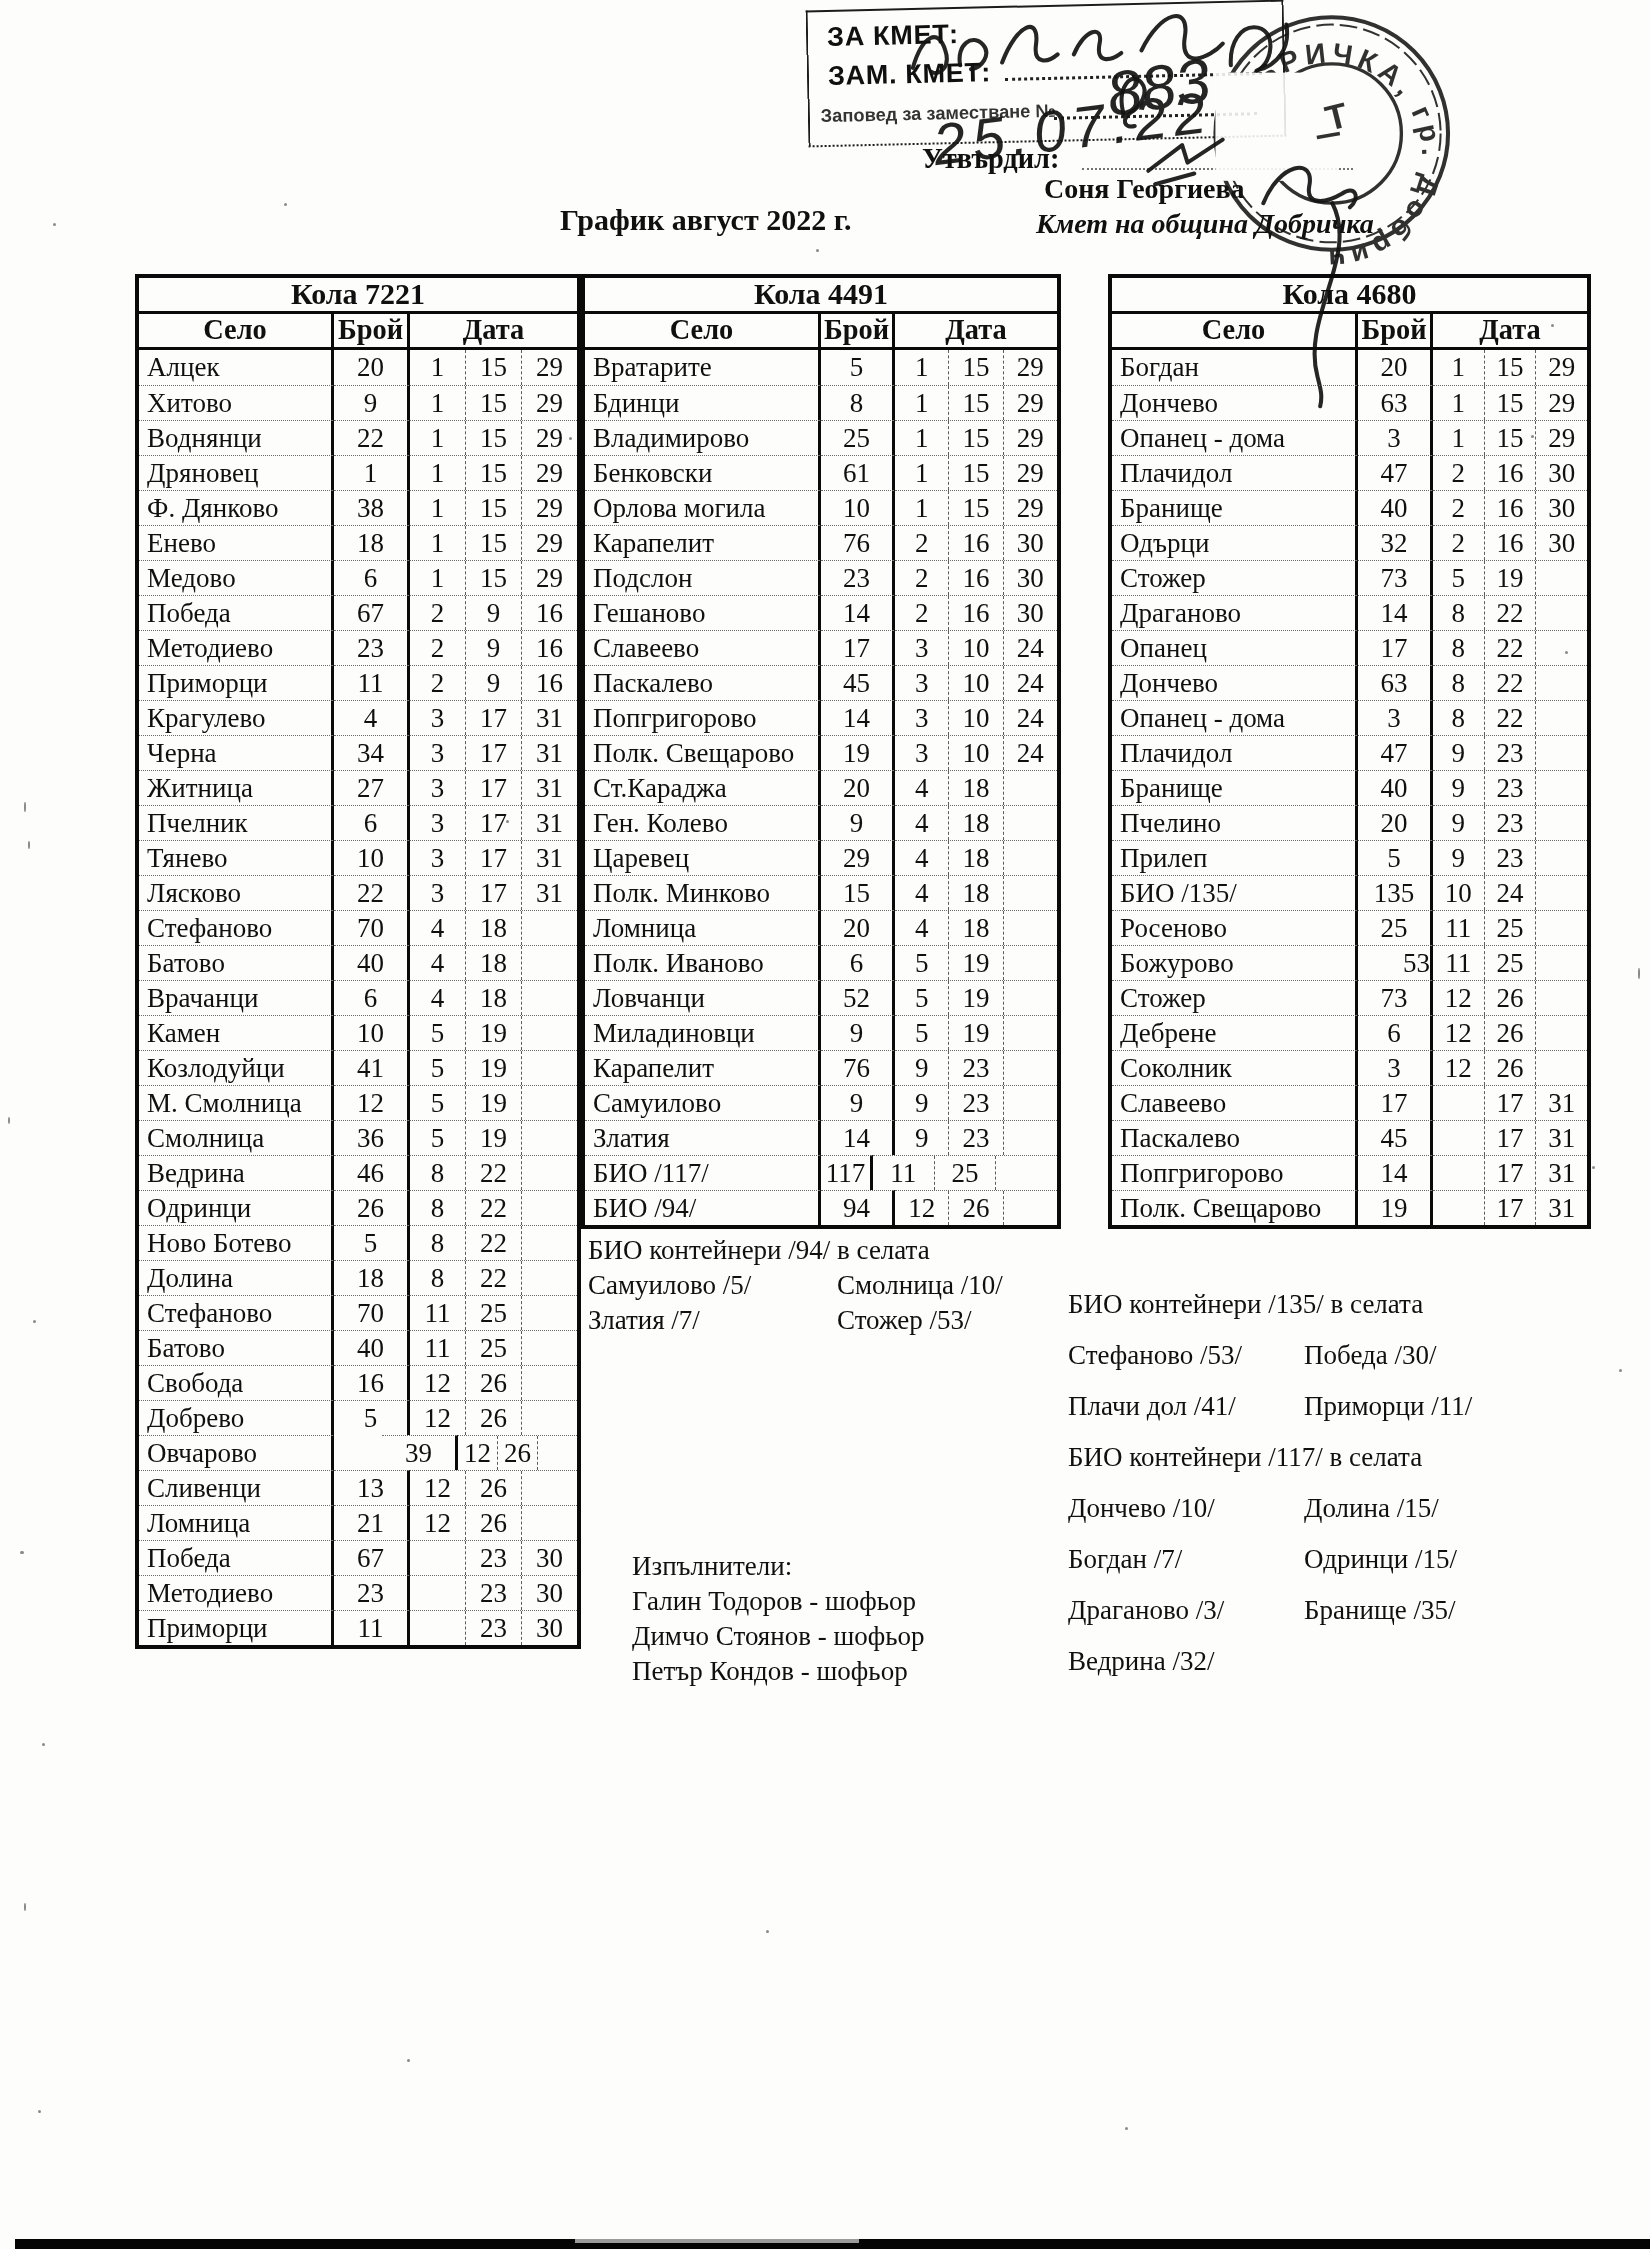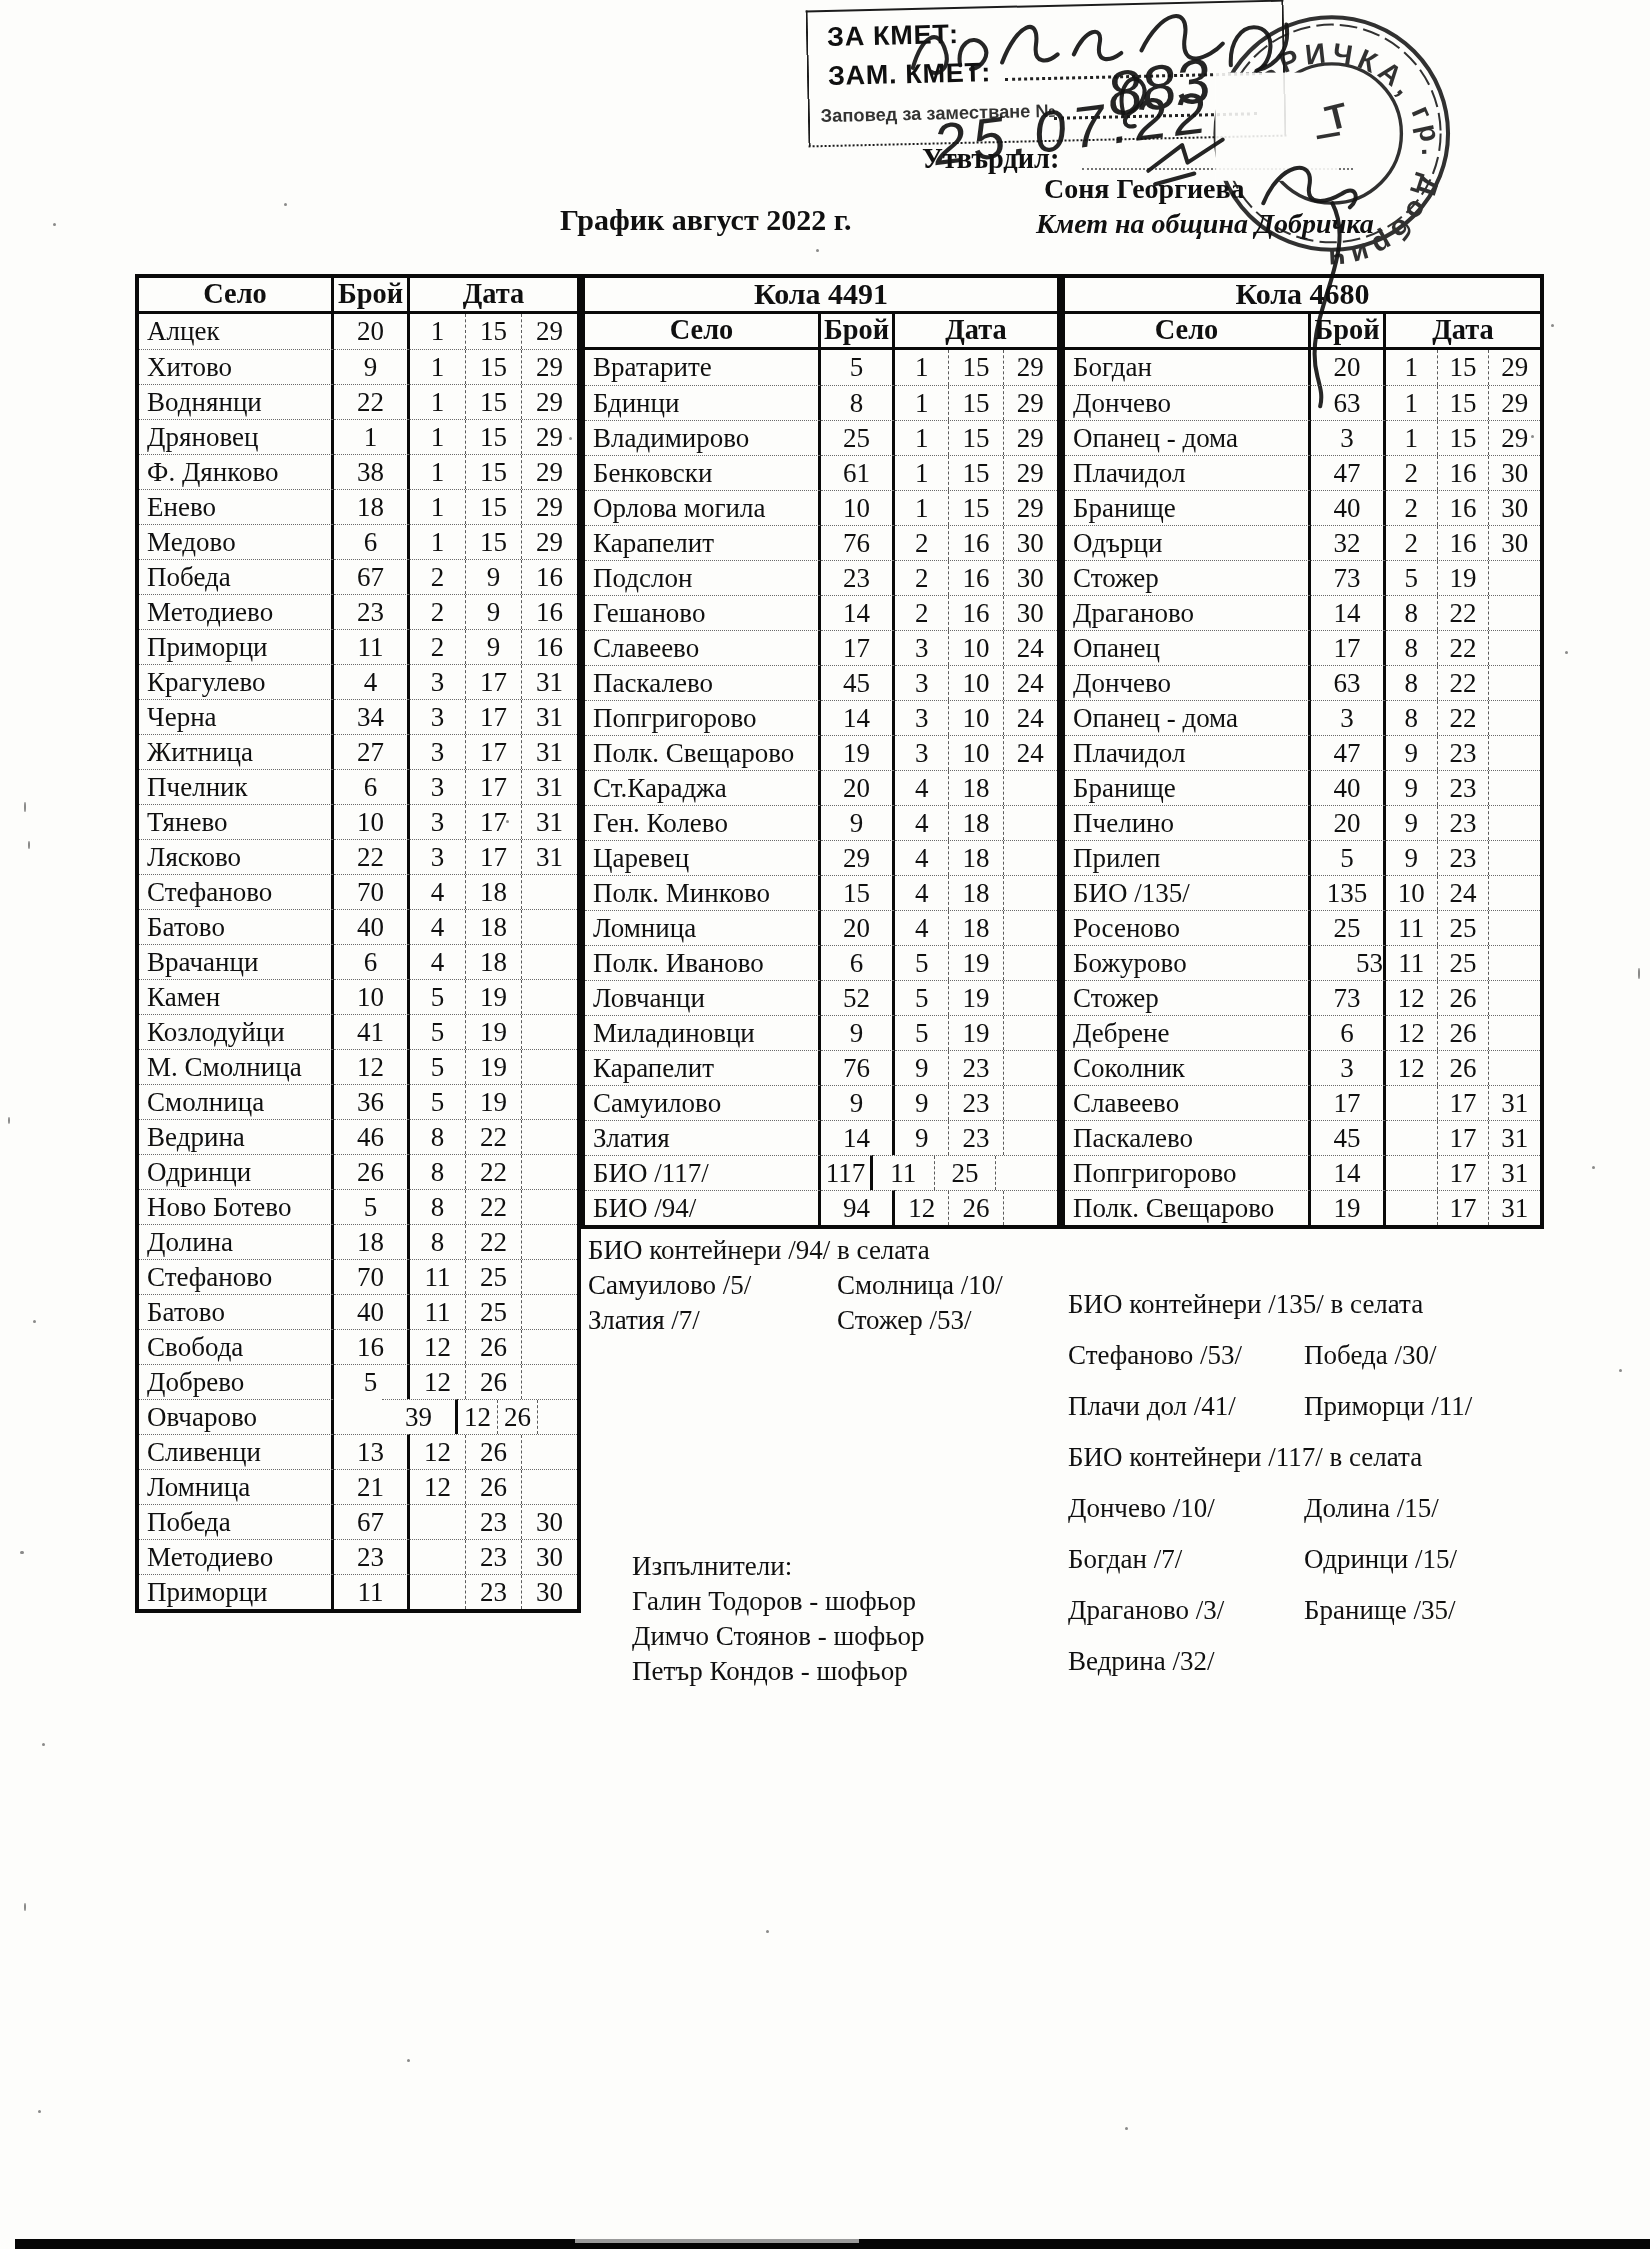--- a/index.html
+++ b/index.html
@@ -97,20 +97,21 @@
     <path d="M766 300 C790 240 842 232 834 274 C828 304 858 300 882 286 C902 272 910 292 894 306"></path>
     <path d="M868 300 C908 378 822 468 846 556 C850 572 854 584 850 600"></path>
   </g>
   <g fill="#131313" class="hand" opacity=".92">
     <text x="540" y="172" font-size="92" font-style="italic" font-family="Liberation Serif, serif" transform="rotate(-9 540 172)">883</text>
     <text x="282" y="244" font-size="86" font-style="italic" font-family="Liberation Serif, serif" letter-spacing="10" transform="rotate(-7 282 244)">25.07.22</text>
   </g>
 </svg>
 
 <div class="vtable" style="left:135px;width:446px;">
+    <div class="t-title">Кола 7221</div>
     <div class="t-head">
       <div class="h-name" style="width: 195px;">Село</div>
       <div class="h-count" style="width: 76px;">Брой</div>
       <div class="h-date">Дата</div>
     </div>
     <div class="trow">
       <div class="cell c-name" style="width: 195px;">Алцек</div>
       <div class="cell c-count" style="width: 76px;">20</div>
       <div class="cell c-date">
         <div class="c-d">1</div>
@@ -669,21 +670,21 @@
     <div class="trow">
       <div class="cell c-name" style="width: 236px;">БИО /94/</div>
       <div class="cell c-count" style="width: 74px;">94</div>
       <div class="cell c-date">
         <div class="c-d">12</div>
         <div class="c-d">26</div>
         <div class="c-d"></div>
       </div>
     </div>
   </div>
-<div class="vtable" style="left:1061px;width:483px;">
+<div class="vtable" style="left:1108px;width:483px;">
     <div class="t-title">Кола 4680</div>
     <div class="t-head">
       <div class="h-name" style="width: 246px;">Село</div>
       <div class="h-count" style="width: 75px;">Брой</div>
       <div class="h-date">Дата</div>
     </div>
     <div class="trow">
       <div class="cell c-name" style="width: 246px;">Богдан</div>
       <div class="cell c-count" style="width: 75px;">20</div>
       <div class="cell c-date">

